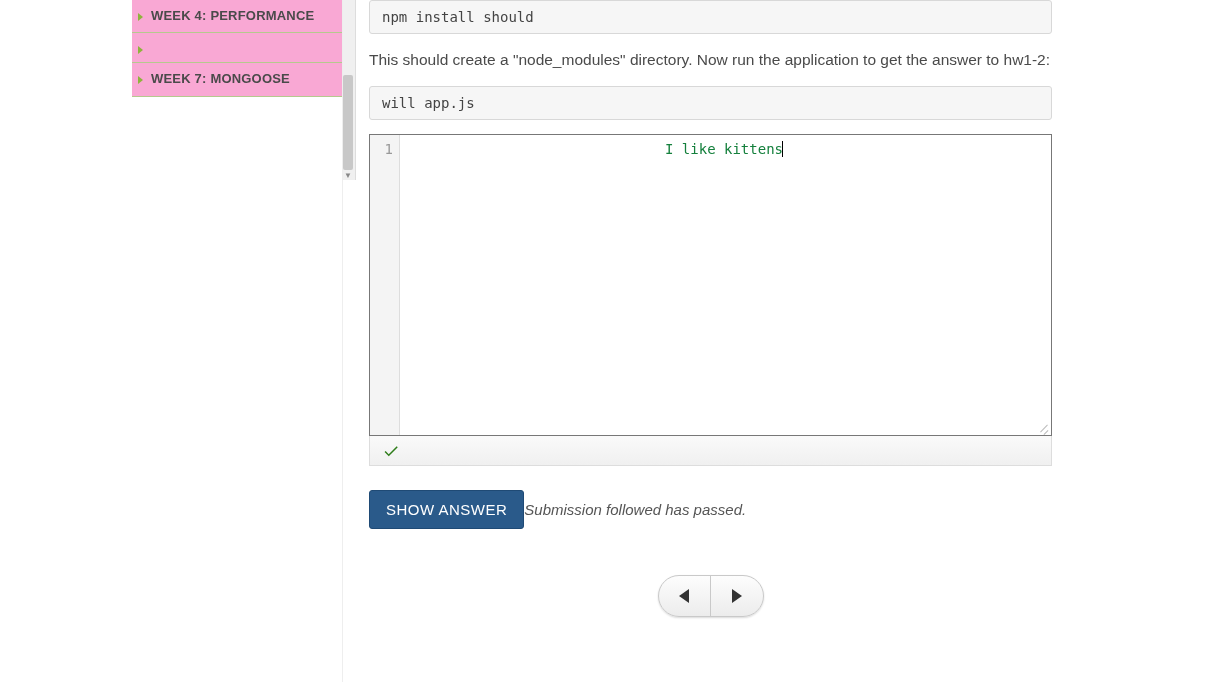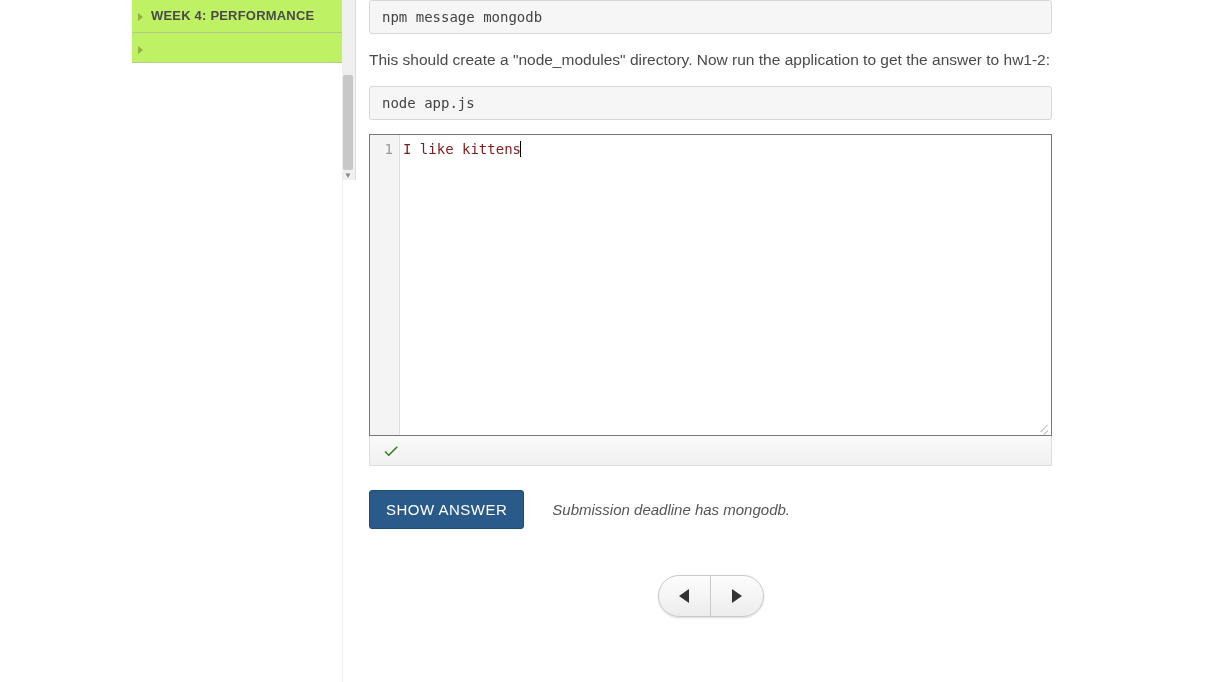--- a/index.html
+++ b/index.html
@@ -51,21 +51,21 @@
     font-size:8px; line-height:12px; text-align:center;
     color:#888;
   }
   .sidebar-scroll .arrow.down { bottom:-2px; }
 
   .sidebar-item {
     display: flex;
     align-items: flex-start;
     padding: 8px 10px 8px 6px;
     border-bottom: 1px solid #b5c98e;
-    background:#bef264;
+    background:#f9a8d4;
     cursor:pointer;
   }
   .sidebar-item .chev {
     width: 0; height: 0;
     border-top: 4px solid transparent;
     border-bottom: 4px solid transparent;
     border-left: 5px solid #8fb33c;
     margin-top:5px;
     margin-right:8px;
     flex-shrink:0;
@@ -121,21 +121,22 @@
     color: #999;
     text-align: right;
     padding: 6px 6px 0 0;
     border-right:1px solid #ddd;
     user-select:none;
   }
   .editor .content {
     flex:1;
     padding: 6px 6px 0 3px;
     position:relative;
-    color:#7f1d1d;
+    color:#15803d;
+    text-align:center;
   }
   .editor .cursor {
     display:inline-block;
     width:1px; height:16px;
     background:#000;
     vertical-align:text-bottom;
     margin-left:-1px;
   }
   .editor .resize {
     position:absolute;
@@ -165,21 +166,21 @@
     align-items:center;
   }
   .checkmark {
     color:#2e7d1a;
   }
   .checkmark svg { display:block; }
 
   .action-row {
     display:flex;
     align-items:center;
-    gap:28px;
+    gap:0;
     margin-top:24px;
   }
   .btn-primary {
     background:#2a5a8a;
     color:#fff;
     border:1px solid #1f4a75;
     border-radius:3px;
     padding: 10px 16px;
     font-size:15px;
     font-weight:500;
@@ -231,33 +232,37 @@
 
 <div class="layout">
   <div class="sidebar">
     <div class="sidebar-item">
       <span class="chev"></span>
       <span class="lbl">Week 4: Performance</span>
     </div>
     <div class="sidebar-item">
       <span class="chev"></span>
     </div>
+    <div class="sidebar-item">
+      <span class="chev"></span>
+      <span class="lbl">Week 7: Mongoose</span>
+    </div>
 
     <div class="sidebar-scroll">
       <div class="thumb"></div>
       <div class="arrow down">▼</div>
     </div>
   </div>
 
   <div class="main">
-    <pre class="codebox">npm message mongodb</pre>
+    <pre class="codebox">npm install should</pre>
 
     <p class="para">This should create a "node_modules" directory. Now run the application to get the answer to hw1-2:</p>
 
-    <pre class="codebox">node app.js</pre>
+    <pre class="codebox">will app.js</pre>
 
 
     <div class="editor">
       <div class="gutter">
         <div>1</div>
       </div>
       <div class="content"><span>I like kittens</span><span class="cursor"></span>
         <div class="resize"></div>
       </div>
     </div>
@@ -265,21 +270,21 @@
     <div class="status-row">
       <span class="checkmark">
         <svg width="22" height="18" viewBox="0 0 24 24">
             <path fill="#2e7d1a" d="M9 16.2 4.8 12l-1.4 1.4L9 19 21 7l-1.4-1.4z"></path>
           </svg>
       </span>
     </div>
 
     <div class="action-row">
       <button class="btn-primary">SHOW ANSWER</button>
-      <span class="deadline">Submission deadline has mongodb.</span>
+      <span class="deadline">Submission followed has passed.</span>
     </div>
 
     <div class="nav-row">
       <div class="nav-pill">
         <button>
           <span class="tri left"></span>
         </button>
         <button>
           <span class="tri right"></span>
         </button>

